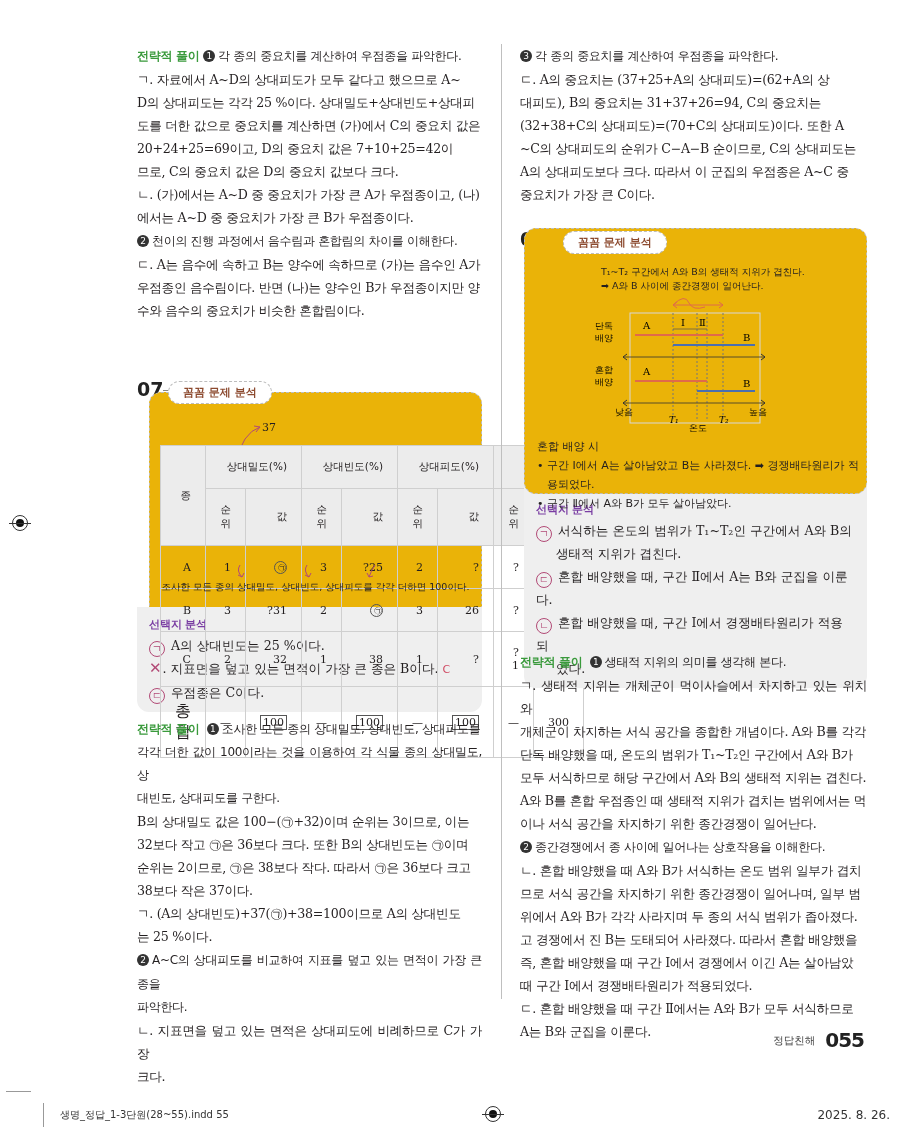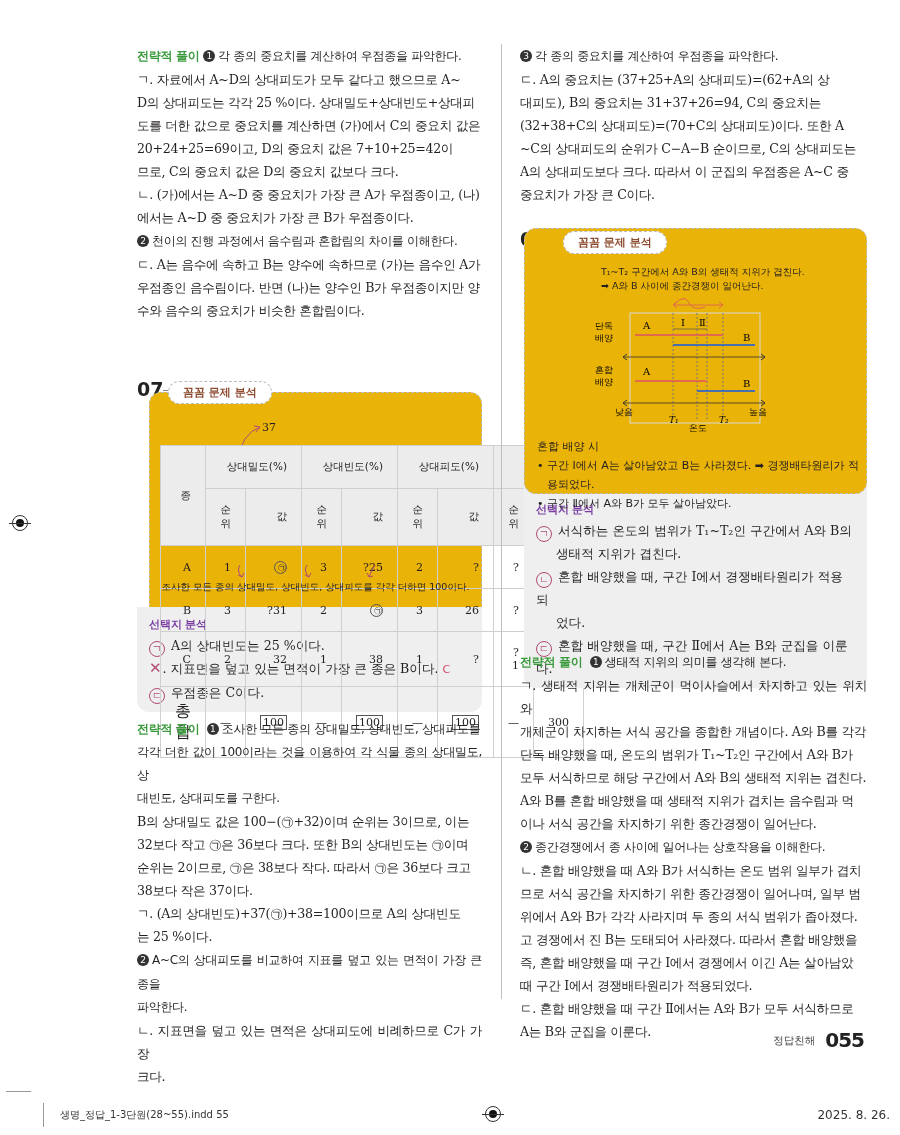--- a/index.html
+++ b/index.html
@@ -236,32 +236,32 @@
       <div class="sans" style="position:absolute; left:12px; top:208px; font-size:11px; line-height:19px; width:322px;">
         <div>혼합 배양 시</div>
         <div>• <span>구간 Ⅰ에서 A는 살아남았고 B는 사라졌다. ➡ 경쟁배타원리가 적</span></div>
         <div style="padding-left:10px;">용되었다.</div>
         <div>• <span>구간 Ⅱ에서 A와 B가 모두 살아남았다.</span></div>
       </div>
     </div>
     <div class="choicebox" style="margin-left:4px; width:343px; margin-top:-8px; padding-top:16px;">
       <div class="purple" style="font-size:11px; margin-bottom:2px;">선택지 분석</div>
       <div class="choice"><span class="circ">ㄱ</span> <span>서식하는 온도의 범위가 T₁~T₂인 구간에서 A와 B의</span><span class="indent">생태적 지위가 겹친다.</span></div>
+      <div class="choice"><span class="circ">ㄷ</span> <span>혼합 배양했을 때, 구간 Ⅱ에서 A는 B와 군집을 이룬다.</span></div>
       <div class="choice"><span class="circ">ㄴ</span> <span>혼합 배양했을 때, 구간 Ⅰ에서 경쟁배타원리가 적용되</span><span class="indent">었다.</span></div>
-      <div class="choice"><span class="circ">ㄷ</span> <span>혼합 배양했을 때, 구간 Ⅱ에서 A는 B와 군집을 이룬다.</span></div>
     </div>
   </div>
 
   <div style="position:absolute; top:606px; left:0; width:347px;">
     <div class="line"><span class="green">전략적 풀이</span>&nbsp;&nbsp;<span class="num">1</span><span class="step">생태적 지위의 의미를 생각해 본다.</span></div>
     <div class="line">ㄱ. 생태적 지위는 개체군이 먹이사슬에서 차지하고 있는 위치와</div>
     <div class="line">개체군이 차지하는 서식 공간을 종합한 개념이다. A와 B를 각각</div>
     <div class="line">단독 배양했을 때, 온도의 범위가 T₁~T₂인 구간에서 A와 B가</div>
     <div class="line">모두 서식하므로 해당 구간에서 A와 B의 생태적 지위는 겹친다.</div>
-    <div class="line">A와 B를 혼합 배양했을 때 생태적 지위가 겹치는 음수림과 먹</div>
+    <div class="line">A와 B를 혼합 우점종인 때 생태적 지위가 겹치는 범위에서는 먹</div>
     <div class="line">이나 서식 공간을 차지하기 위한 종간경쟁이 일어난다.</div>
     <div class="line"><span class="num">2</span><span class="step">종간경쟁에서 종 사이에 일어나는 상호작용을 이해한다.</span></div>
     <div class="line">ㄴ. 혼합 배양했을 때 A와 B가 서식하는 온도 범위 일부가 겹치</div>
     <div class="line">므로 서식 공간을 차지하기 위한 종간경쟁이 일어나며, 일부 범</div>
     <div class="line">위에서 A와 B가 각각 사라지며 두 종의 서식 범위가 좁아졌다.</div>
     <div class="line">고 경쟁에서 진 B는 도태되어 사라졌다. 따라서 혼합 배양했을</div>
     <div class="line">즉, 혼합 배양했을 때 구간 Ⅰ에서 경쟁에서 이긴 A는 살아남았</div>
     <div class="line">때 구간 Ⅰ에서 경쟁배타원리가 적용되었다.</div>
     <div class="line">ㄷ. 혼합 배양했을 때 구간 Ⅱ에서는 A와 B가 모두 서식하므로</div>
     <div class="line">A는 B와 군집을 이룬다.</div>

